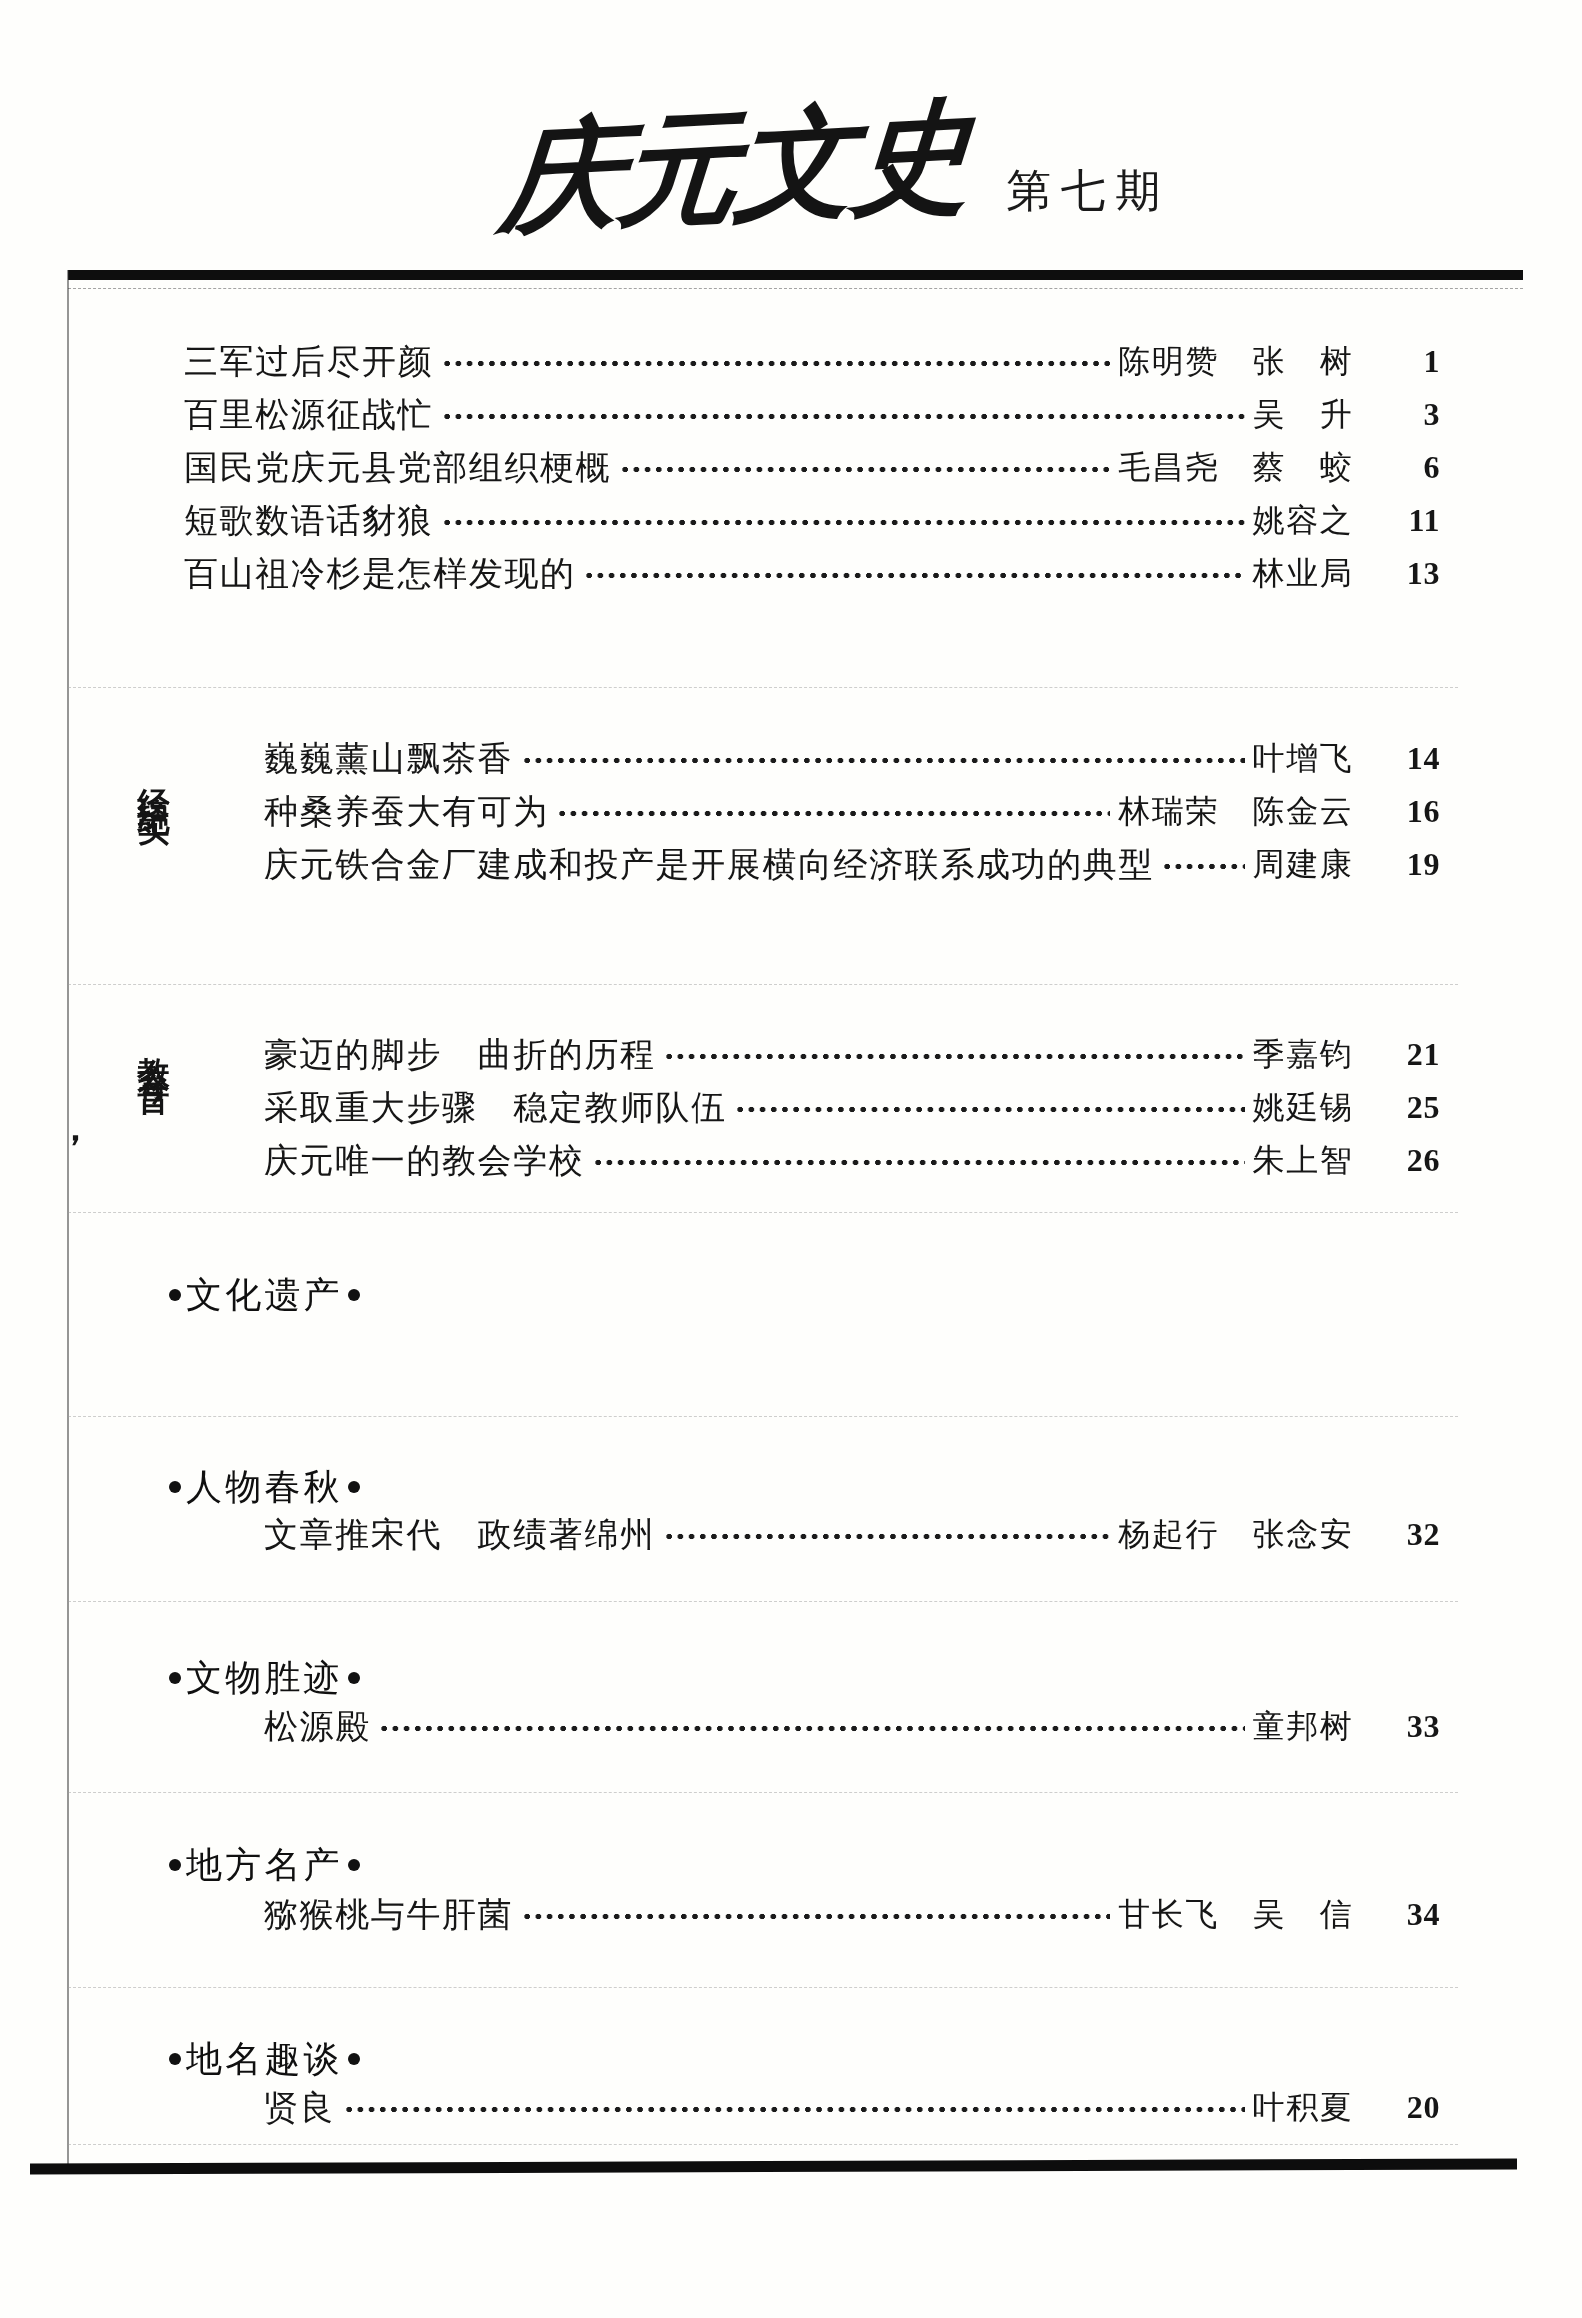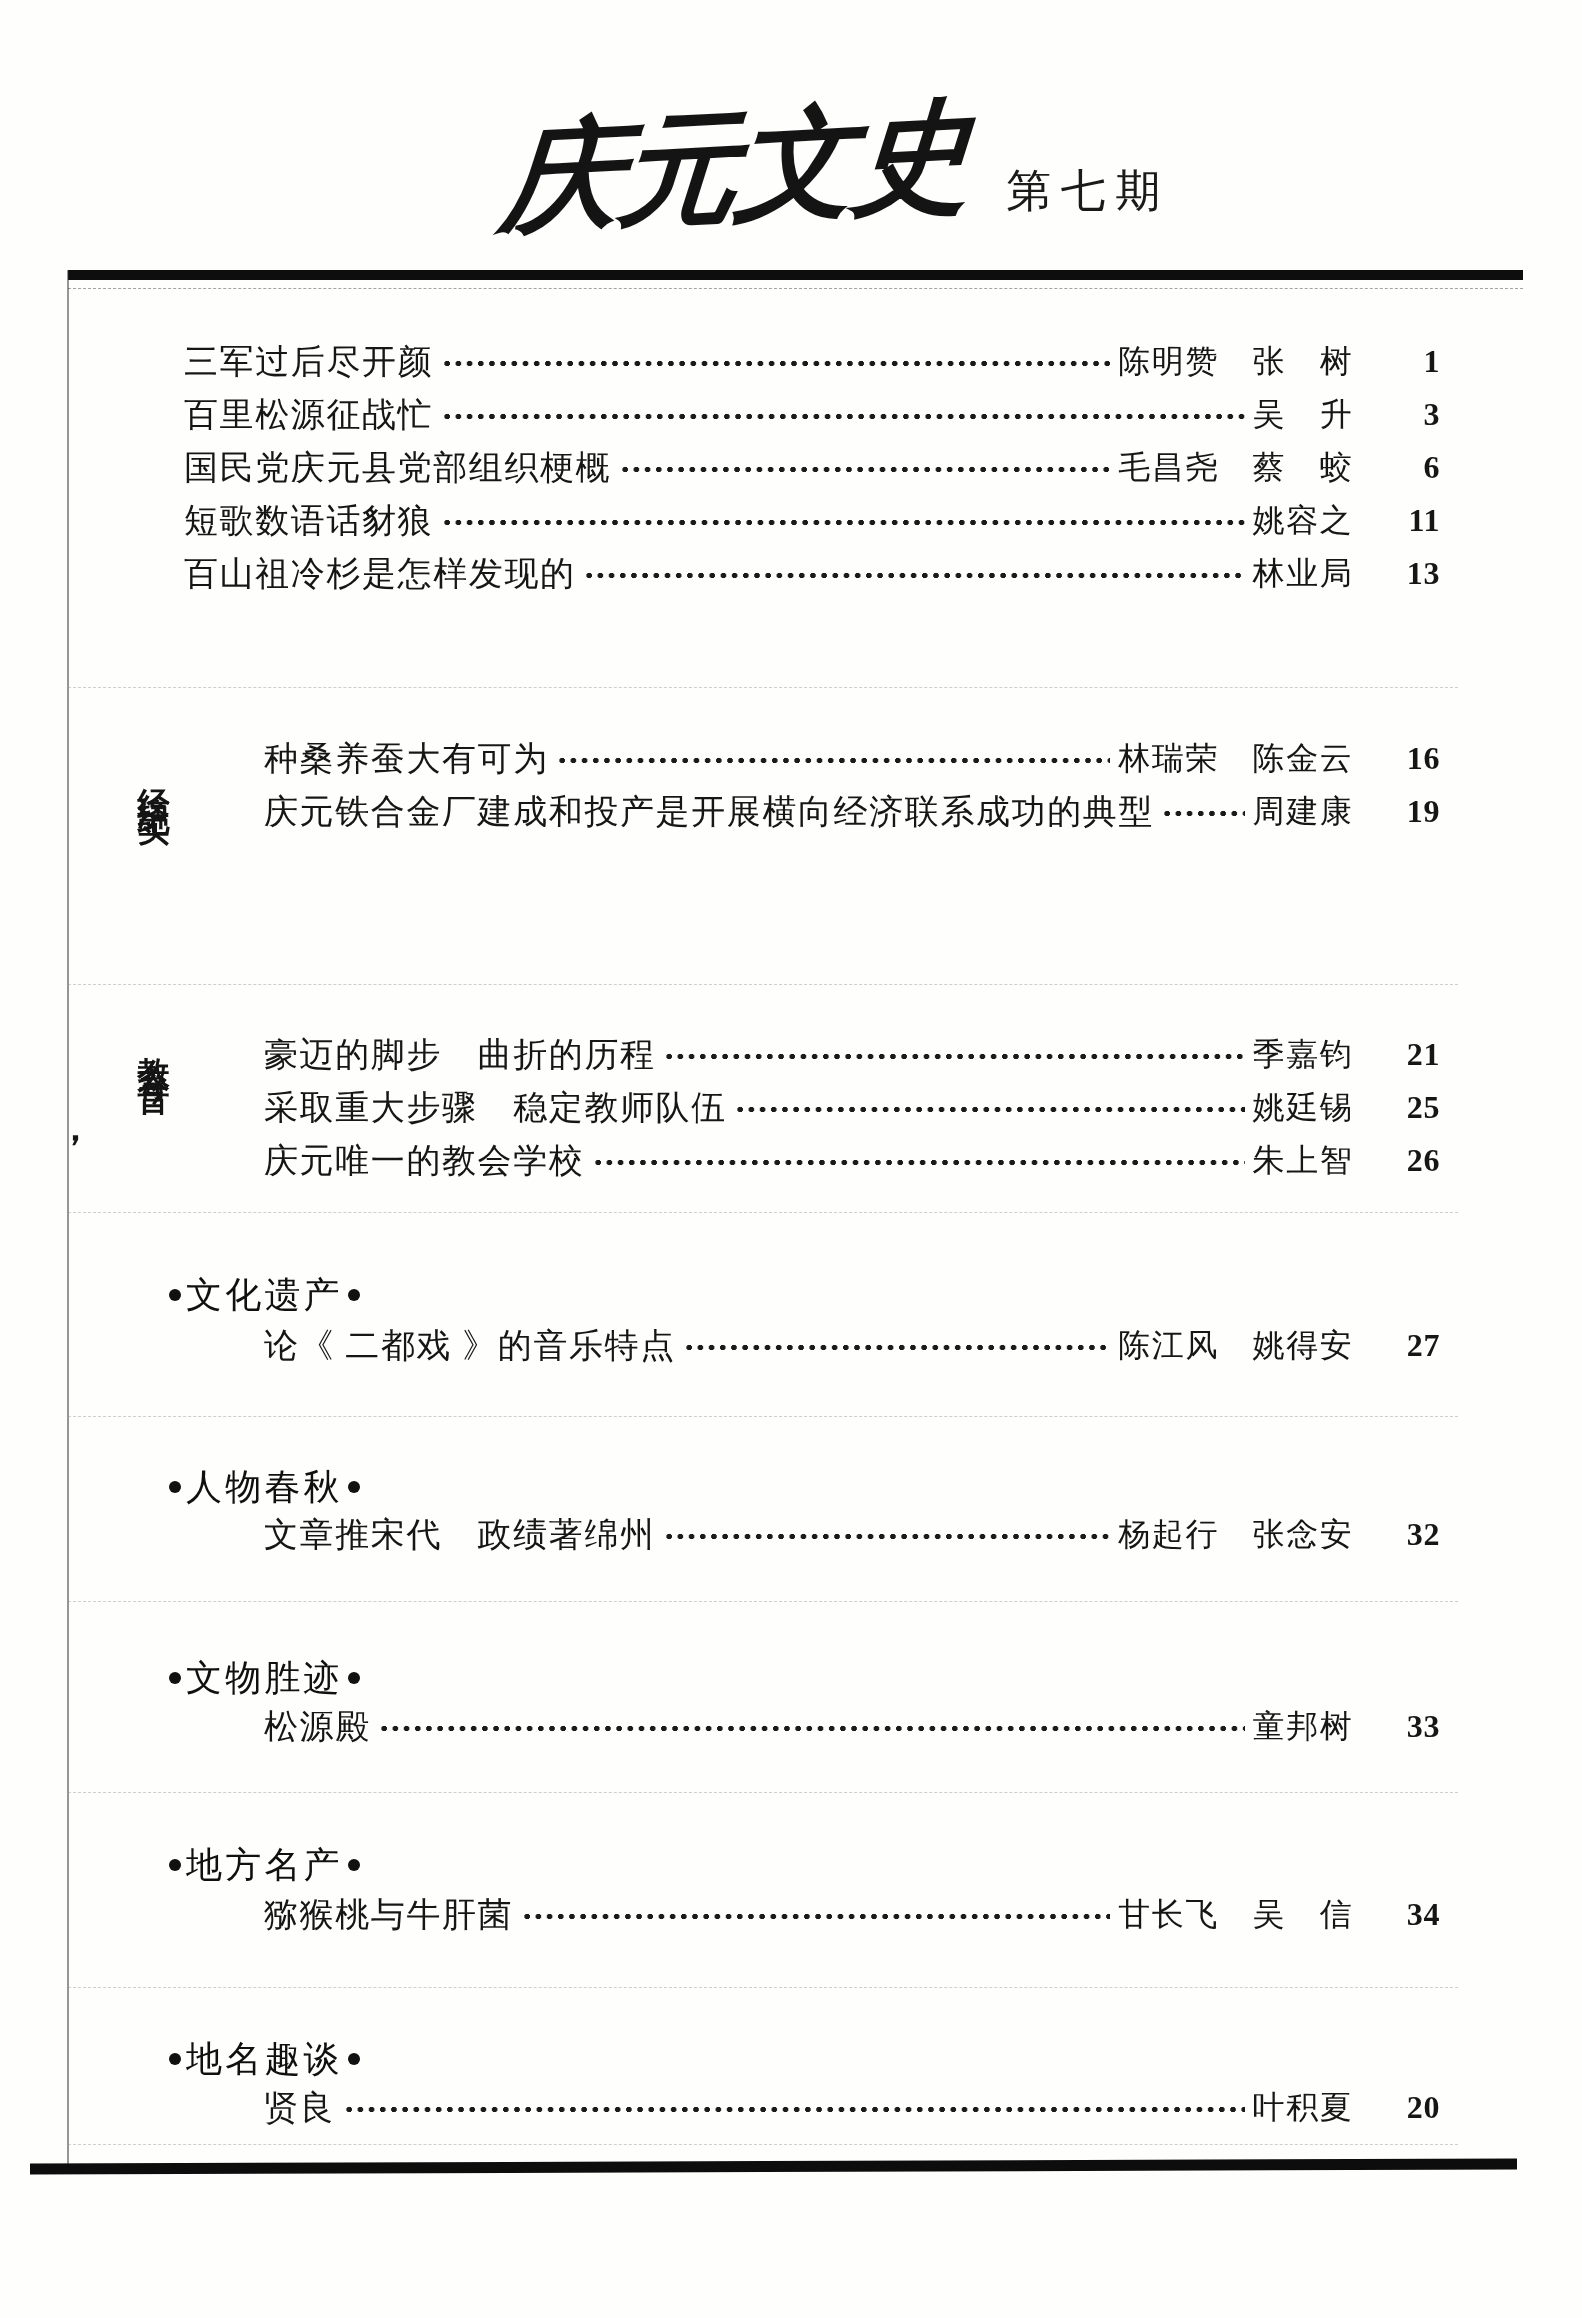--- a/index.html
+++ b/index.html
@@ -89,20 +89,26 @@
         <span class="authors">林业局</span>
         <span class="pagenum">13</span>
       </div>
     </div>
 
     <div class="sep" style="top:687px"></div>
 
     <div class="side-label" style="top:762px">经济纪实</div>
     <div class="rows indent" style="top:732px">
       <div class="row">
+        <span class="t">巍巍薰山飘茶香</span>
+        <span class="leader"></span>
+        <span class="authors">叶增飞</span>
+        <span class="pagenum">14</span>
+      </div>
+      <div class="row">
         <span class="t">种桑养蚕大有可为</span>
         <span class="leader"></span>
         <span class="authors">林瑞荣　陈金云</span>
         <span class="pagenum">16</span>
       </div>
       <div class="row">
         <span class="t">庆元铁合金厂建成和投产是开展横向经济联系成功的典型</span>
         <span class="leader"></span>
         <span class="authors">周建康</span>
         <span class="pagenum">19</span>
@@ -134,28 +140,20 @@
       </div>
     </div>
 
     <div class="sep" style="top:1212px"></div>
 
     <div class="header" style="top:1272px">
       <span class="bullet"></span>
       <span>文化遗产</span>
       <span class="bullet"></span>
     </div>
-    <div class="rows indent" style="top:1319px">
-      <div class="row">
-        <span class="t">论《 二都戏 》的音乐特点</span>
-        <span class="leader"></span>
-        <span class="authors">陈江风　姚得安</span>
-        <span class="pagenum">27</span>
-      </div>
-    </div>
 
     <div class="sep" style="top:1416px"></div>
 
     <div class="header" style="top:1464px">
       <span class="bullet"></span>
       <span>人物春秋</span>
       <span class="bullet"></span>
     </div>
     <div class="rows indent" style="top:1508px">
       <div class="row">

